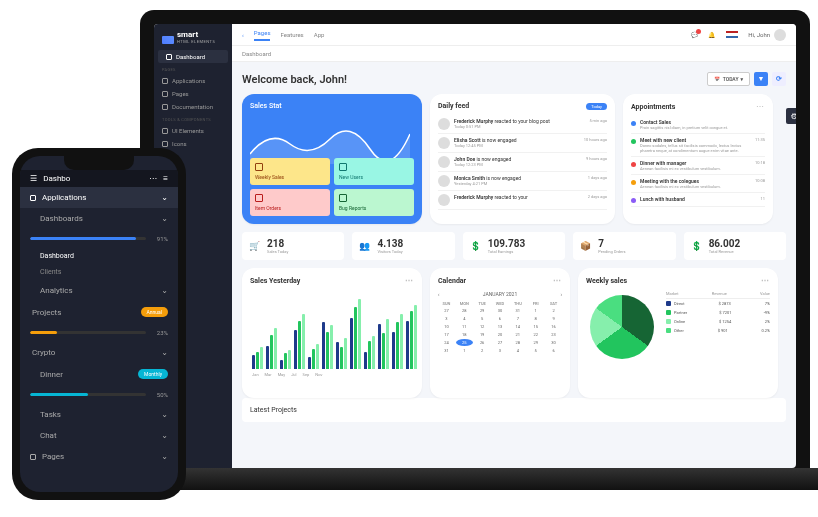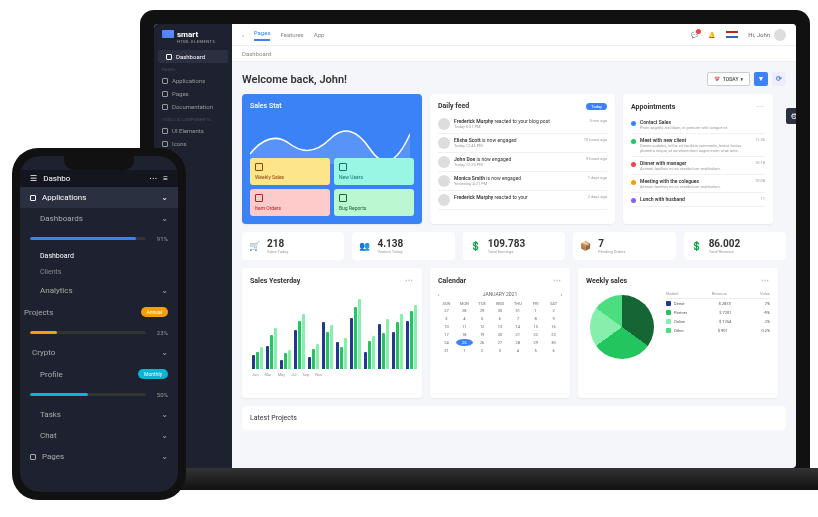--- a/index.html
+++ b/index.html
@@ -1,21 +1,21 @@
 <!DOCTYPE html>
 <html><head>
 <meta charset="utf-8">
 <style>
 *{box-sizing:border-box;margin:0;padding:0;font-family:-apple-system,BlinkMacSystemFont,"Segoe UI",Roboto,sans-serif}
 body{background:#fff;width:818px;height:517px;position:relative;overflow:hidden}
 .laptop{position:absolute;left:140px;top:10px;width:670px;height:460px;background:#111;border-radius:14px 14px 0 0;padding:14px 14px 0}
 .laptop-base{position:absolute;left:90px;top:468px;width:770px;height:22px;background:linear-gradient(#333,#111);border-radius:0 0 30px 30px}
 .screen{width:642px;height:444px;background:#f4f6fa;border-radius:4px;overflow:hidden;display:flex;font-size:6px}
 .side{width:78px;background:#1e2230;color:#888;padding:6px 0}
-.logo{display:flex;align-items:flex-start;gap:3px;padding:0 8px 6px;color:#fff}
+.logo{display:flex;align-items:flex-end;gap:3px;padding:0 8px 6px;color:#fff}
 .logo-icon{width:12px;height:8px;background:linear-gradient(45deg,#4d7cff,#5f8fff);border-radius:1px}
 .logo-text{font-size:8px;font-weight:700}
 .logo-sub{font-size:4px;color:#aaa;letter-spacing:.5px}
 .side-hdr{font-size:4px;color:#555;padding:4px 8px 2px;letter-spacing:.3px}
 .side-item{display:flex;align-items:center;gap:4px;padding:3px 8px;color:#999;cursor:pointer}
 .side-item.active{background:#2b3040;color:#fff;border-radius:2px;margin:0 4px}
 .mini-icon{width:6px;height:6px;border:1px solid currentColor;border-radius:1px}
 .main{flex:1;display:flex;flex-direction:column}
 .topbar{height:22px;background:#fff;display:flex;align-items:center;padding:0 10px;gap:10px;border-bottom:1px solid #eee}
 .tab{font-size:6px;color:#888;cursor:pointer}
@@ -23,21 +23,21 @@
 .sp{flex:1}
 .flag{width:12px;height:7px;background:linear-gradient(#b22,#b22 33%,#fff 33%,#fff 66%,#36a 66%)}
 .user{display:flex;align-items:center;gap:4px;font-size:6px;color:#666}
 .av{width:12px;height:12px;border-radius:50%;background:#ddd}
 .crumb{font-size:6px;color:#888;padding:4px 10px;background:#fff;border-bottom:1px solid #eee}
 .content{flex:1;padding:10px;overflow:hidden;position:relative}
 .welcome{font-size:11px;font-weight:600;color:#333;margin-bottom:8px;display:flex;align-items:center}
 .today-btn{margin-left:auto;font-size:5px;padding:3px 6px;border:1px solid #ccc;border-radius:2px;color:#555;background:#fff;display:flex;align-items:center;gap:2px}
 .filt{width:14px;height:14px;background:#3b82f6;border-radius:2px;margin-left:4px;display:flex;align-items:center;justify-content:center;color:#fff;font-size:7px}
 .row{display:flex;gap:8px;margin-bottom:8px}
-.card{background:#fff;border-radius:4px;padding:8px;box-shadow:0 1px 2px rgba(0,0,0,.05)}
+.card{background:#fff;border-radius:12px;padding:8px;box-shadow:0 1px 2px rgba(0,0,0,.05)}
 .sales-stat{width:180px;height:130px;background:#3b82f6;color:#fff;position:relative}
 .sales-stat h3{font-size:7px;font-weight:500}
 .wave{position:absolute;top:30px;left:8px;right:8px;height:40px}
 .tiles{position:absolute;bottom:8px;left:8px;right:8px;display:grid;grid-template-columns:1fr 1fr;gap:4px}
 .tile{border-radius:3px;padding:5px;font-size:5px;display:flex;flex-direction:column;gap:3px}
 .tile.yellow{background:#fde68a;color:#92400e}
 .tile.teal{background:#99f6e4;color:#0f766e}
 .tile.pink{background:#fecaca;color:#b91c1c}
 .tile.green{background:#bbf7d0;color:#166534}
 .t-icon{width:8px;height:8px;border:1px solid currentColor;border-radius:1px}
@@ -80,21 +80,21 @@
 .cal-grid .d{padding:1px 0}
 .cal-grid .sel{background:#3b82f6;color:#fff;border-radius:50%}
 .wsales{width:200px;height:130px}
 .ws-body{display:flex;gap:8px}
 .pie{width:64px;height:64px;border-radius:50%;background:conic-gradient(#166534 0 35%,#22c55e 35% 65%,#86efac 65% 85%,#4ade80 85% 100%);position:relative;margin:4px}
 .pie::after{content:"";position:absolute;inset:0;border-radius:50%}
 .tbl{flex:1;font-size:4px;color:#555}
 .tbl-h{display:flex;justify-content:space-between;color:#999;padding-bottom:2px;border-bottom:1px solid #eee}
 .tbl-r{display:flex;justify-content:space-between;align-items:center;padding:2px 0}
 .sq{width:5px;height:5px;border-radius:1px}
-.latest{background:#fff;border-radius:4px;padding:8px;margin-top:8px;font-size:7px;color:#333}
+.latest{background:#fff;border-radius:4px;padding:8px;font-size:7px;color:#333}
 
 
 .phone{position:absolute;left:12px;top:148px;width:174px;height:352px;background:#111;border-radius:26px;padding:8px}
 .pscreen{width:100%;height:100%;background:#1e2230;border-radius:20px;overflow:hidden;color:#aaa;font-size:8px}
 .notch{width:70px;height:14px;background:#111;border-radius:0 0 10px 10px;margin:0 auto}
 .ptop{display:flex;align-items:center;padding:4px 10px;gap:6px;color:#fff;background:#14161f}
 .pside{font-size:8px}
 .p-item{display:flex;align-items:center;justify-content:space-between;padding:6px 10px;font-size:8px;color:#aaa}
 .p-item.act{background:#2b3040;color:#fff}
 .p-badge{font-size:5px;padding:2px 6px;border-radius:6px;color:#fff}
@@ -529,38 +529,38 @@
             </div>
             <span class="pct">91%</span>
           </div>
         </div>
         <div class="p-sub act">Dashboard</div>
         <div class="p-sub ">Clients</div>
         <div class="p-item " style="padding-left:20px">
           <span>Analytics</span>
           <span class="chev">⌄</span>
         </div>
-        <div class="p-item " style="padding-left:4px">
+        <div class="p-item " style="padding-left:12px">
           <span>Projects</span>
           <span class="p-badge orange">Annual</span>
         </div>
         <div class="p-item">
           <div class="prog">
             <div class="pbar">
               <div class="pfill" style="width:23%;background:#f59e0b"></div>
             </div>
             <span class="pct">23%</span>
           </div>
         </div>
         <div class="p-item " style="padding-left:12px">
           <span>Crypto</span>
           <span class="chev">⌄</span>
         </div>
         <div class="p-item " style="padding-left:20px">
-          <span>Profile</span>
+          <span>Dinner</span>
           <span class="p-badge cyan">Monthly</span>
         </div>
         <div class="p-item">
           <div class="prog">
             <div class="pbar">
               <div class="pfill" style="width:50%;background:#06b6d4"></div>
             </div>
             <span class="pct">50%</span>
           </div>
         </div>

